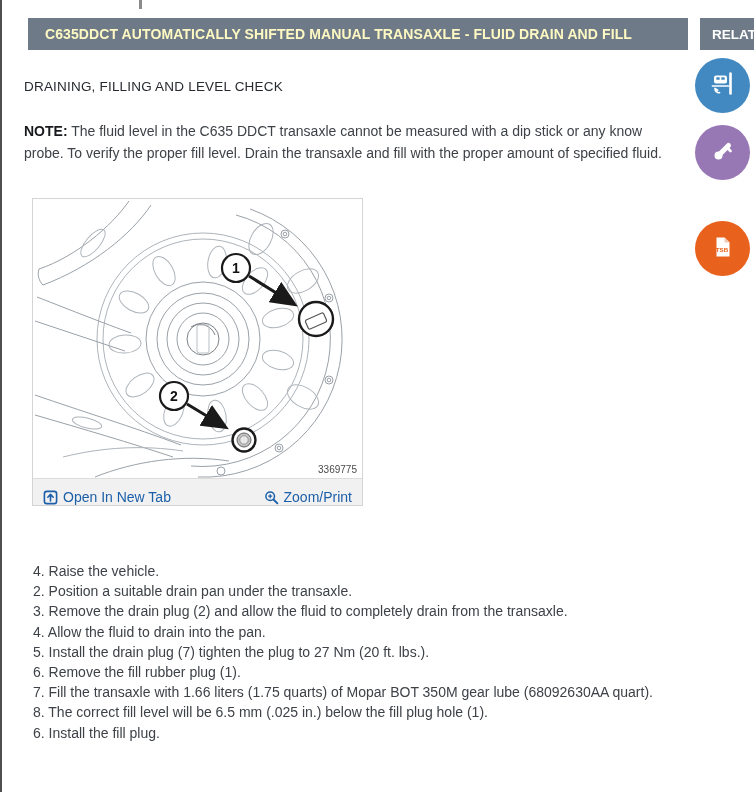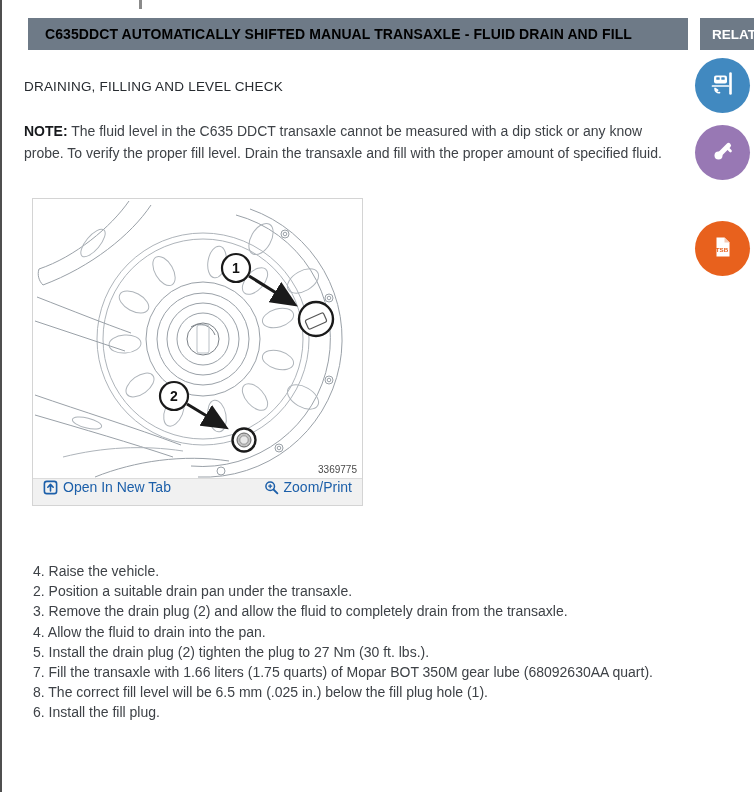--- a/index.html
+++ b/index.html
@@ -4,21 +4,21 @@
 <style>
   * { margin: 0; padding: 0; box-sizing: border-box; }
   html, body { width: 754px; height: 792px; background: #ffffff; overflow: hidden; }
   body { font-family: "Liberation Sans", "DejaVu Sans", sans-serif; position: relative; }
 
   .left-edge { position: absolute; left: 0; top: 0; width: 2px; height: 792px; background: #4f4f4f; }
   .top-mark { position: absolute; left: 139px; top: 0; width: 3px; height: 9px; background: #8a8a8a; }
 
   .title-bar {
     position: absolute; left: 28px; top: 18px; width: 660px; height: 32px;
-    background: #6e7a87; color: #000000; font-weight: bold; font-size: 14px;
+    background: #6e7a87; color: #fef9c3; font-weight: bold; font-size: 14px;
     display: flex; align-items: center; padding-left: 17px; letter-spacing: 0.1px;
   }
   .related-bar {
     position: absolute; left: 700px; top: 18px; width: 54px; height: 32px;
     background: #6e7a87; color: #ffffff; font-weight: bold; font-size: 13.5px;
     display: flex; align-items: center; padding-left: 12px; overflow: hidden; white-space: nowrap;
   }
 
   .section-heading {
     position: absolute; left: 24px; top: 79px;
@@ -34,21 +34,21 @@
   .figure-box {
     position: absolute; left: 32px; top: 198px; width: 331px;
     border: 1px solid #d4d4d4; background: #ffffff;
   }
   .figure-img { position: relative; width: 329px; height: 279px; overflow: hidden; background: #fff; }
   .fig-number {
     position: absolute; right: 5px; bottom: 3px; font-size: 10px; color: #4a4a4a;
   }
   .figure-footer {
     height: 27px; background: #f1f1f1; border-top: 1px solid #dcdcdc;
-    display: flex; align-items: flex-start; justify-content: space-between;
+    display: flex; align-items: flex-end; justify-content: space-between;
     padding: 0 10px; font-size: 14px;
   }
   .fig-link { color: #1c5fa9; display: flex; align-items: center; gap: 5px; cursor: pointer; }
   .fig-link svg { display: block; }
 
   .steps {
     position: absolute; left: 24px; top: 561px; width: 632px;
     font-size: 14px; line-height: 20.2px; color: #3e4247;
   }
   .step { text-indent: 9px; }
@@ -206,21 +206,22 @@
       <span>Zoom/Print</span>
     </span>
   </div>
 </div>
 
 <div class="steps">
   <div class="step">4. Raise the vehicle.</div>
   <div class="step">2. Position a suitable drain pan under the transaxle.</div>
   <div class="step">3. Remove the drain plug (2) and allow the fluid to completely drain from the transaxle.</div>
   <div class="step">4. Allow the fluid to drain into the pan.</div>
-  <div class="step">5. Install the drain plug (2) tighten the plug to 27 Nm (30 ft. lbs.).</div>
+  <div class="step">5. Install the drain plug (7) tighten the plug to 27 Nm (20 ft. lbs.).</div>
+  <div class="step">6. Remove the fill rubber plug (1).</div>
   <div class="step">7. Fill the transaxle with 1.66 liters (1.75 quarts) of Mopar BOT 350M gear lube (68092630AA quart).</div>
   <div class="step">8. The correct fill level will be 6.5 mm (.025 in.) below the fill plug hole (1).</div>
   <div class="step">6. Install the fill plug.</div>
 </div>
 
 <div class="side-icons">
 
   <div class="circle-btn blue">
     <span>
       <svg width="30" height="30" viewBox="0 0 30 30">

